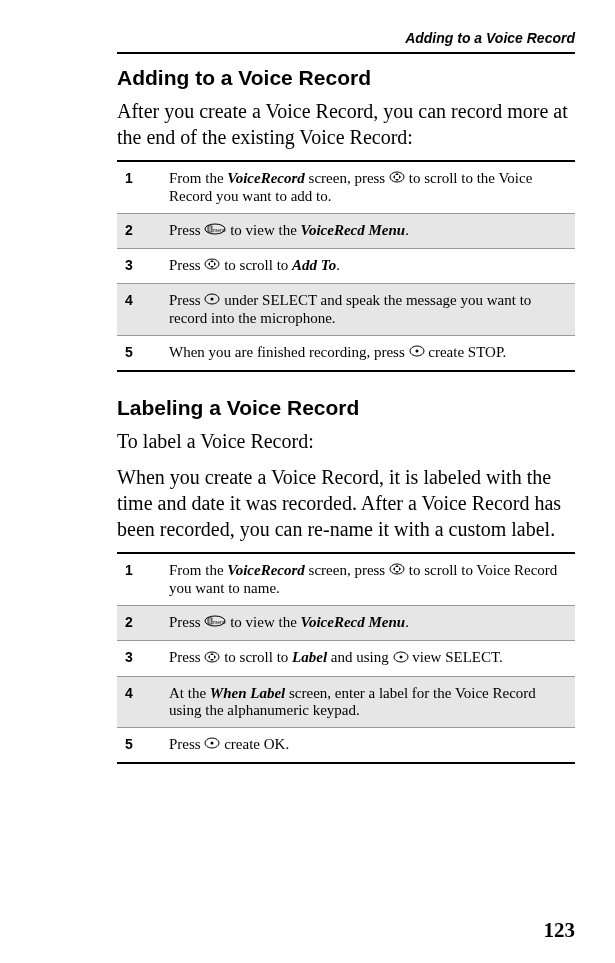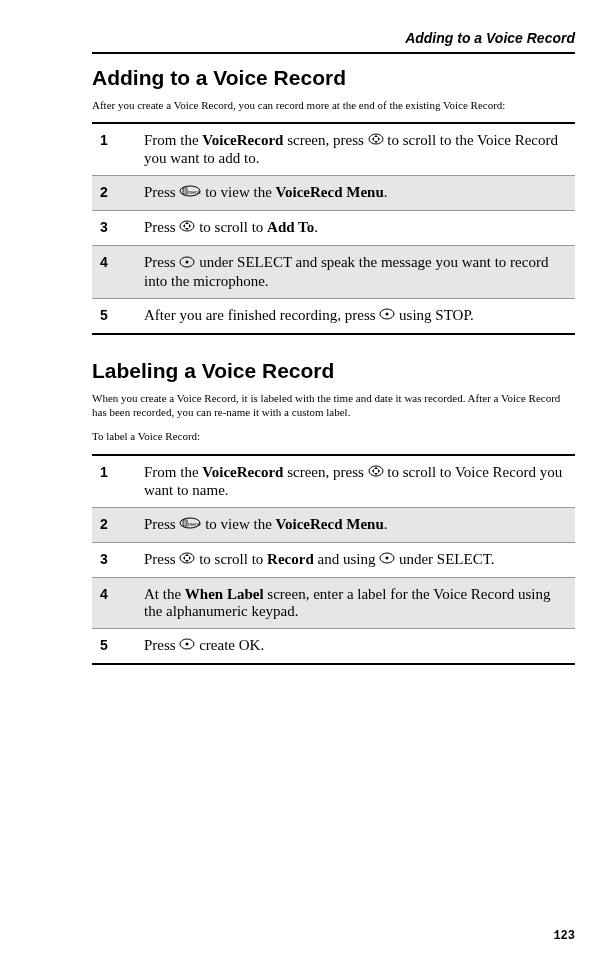--- a/index.html
+++ b/index.html
@@ -8,20 +8,21 @@
     font-family: "Times New Roman", Times, serif;
     background: #fff;
     color: #000;
     width: 615px;
     height: 963px;
     box-sizing: border-box;
     position: relative;
   }
   .page {
     padding: 30px 40px 20px 92px;
+    margin-left: 25px;
   }
   .header-title {
     text-align: right;
     font-family: Arial, Helvetica, sans-serif;
     font-weight: bold;
     font-style: italic;
     font-size: 14px;
     margin-bottom: 6px;
   }
   .header-rule {
@@ -29,21 +30,21 @@
     border-top: 2px solid #000;
     margin: 0 0 12px 0;
   }
   h1.section-title {
     font-family: Arial, Helvetica, sans-serif;
     font-size: 21px;
     font-weight: bold;
     margin: 8px 0 8px 0;
   }
   p.body {
-    font-size: 11px;
+    font-size: 20px;
     margin: 6px 0 10px 0;
     line-height: 1.3;
   }
   table.steps {
     border-collapse: collapse;
     width: 100%;
     margin: 8px 0 24px 0;
     font-size: 15px;
     border-top: 2px solid #000;
     border-bottom: 2px solid #000;
@@ -60,34 +61,34 @@
   }
   table.steps td.num {
     font-family: Arial, Helvetica, sans-serif;
     font-weight: bold;
     width: 28px;
     font-size: 14px;
   }
   table.steps tr.grey {
     background: #e6e6e6;
   }
-  .bold { font-weight: bold; }
+  .bold { font-weight: bold; font-style: italic; }
   .icon {
     display: inline-block;
     vertical-align: middle;
     position: relative;
     top: -1px;
   }
   .page-number {
     position: absolute;
     bottom: 20px;
     right: 40px;
-    font-family: Liberation Mono, monospace;
-    font-weight: bold;
-    font-size: 12px;
+    font-family: Liberation Serif, serif;
+    font-weight: bold;
+    font-size: 21px;
   }
 </style>
 </head>
 <body>
 
 <div class="page">
   <div class="header-title">Adding to a Voice Record</div>
   <hr class="header-rule">
 
   <h1 class="section-title">Adding to a Voice Record</h1>
@@ -130,32 +131,32 @@
       <td>
         <span>Press </span><span class="icon"><svg width="16" height="12" viewBox="0 0 16 12">
                 <ellipse cx="8" cy="6" rx="7" ry="5" fill="none" stroke="#000" stroke-width="1"></ellipse>
                 <circle cx="8" cy="6" r="1.5" fill="#000"></circle>
               </svg></span><span> under SELECT and speak the message you want to record into the microphone.</span>
       </td>
     </tr>
     <tr>
       <td class="num">5</td>
       <td>
-        <span>After you are finished recording, press </span><span class="icon"><svg width="16" height="12" viewBox="0 0 16 12">
-                <ellipse cx="8" cy="6" rx="7" ry="5" fill="none" stroke="#000" stroke-width="1"></ellipse>
-                <circle cx="8" cy="6" r="1.5" fill="#000"></circle>
-              </svg></span><span> using STOP.</span>
+        <span>When you are finished recording, press </span><span class="icon"><svg width="16" height="12" viewBox="0 0 16 12">
+                <ellipse cx="8" cy="6" rx="7" ry="5" fill="none" stroke="#000" stroke-width="1"></ellipse>
+                <circle cx="8" cy="6" r="1.5" fill="#000"></circle>
+              </svg></span><span> create STOP.</span>
       </td>
     </tr>
   </tbody>
     </table>
 
   <h1 class="section-title">Labeling a Voice Record</h1>
+  <p class="body">To label a Voice Record:</p>
   <p class="body">When you create a Voice Record, it is labeled with the time and date it was recorded. After a Voice Record has been recorded, you can re-name it with a custom label.</p>
-  <p class="body">To label a Voice Record:</p>
 
   <table class="steps">
     <tbody>
         <tr>
       <td class="num">1</td>
       <td>
         <span>From the </span><span class="bold">VoiceRecord</span><span> screen, press </span><span class="icon"><svg width="16" height="12" viewBox="0 0 16 12">
                 <ellipse cx="8" cy="6" rx="7" ry="5" fill="none" stroke="#000" stroke-width="1"></ellipse>
                 <path d="M8 2 L6 4 L10 4 Z M8 10 L6 8 L10 8 Z M4 6 L6 4 L6 8 Z M12 6 L10 4 L10 8 Z" fill="#000"></path>
               </svg></span><span> to scroll to Voice Record you want to name.</span>
@@ -172,24 +173,24 @@
                 <text x="9" y="8.5" font-size="5" font-family="Arial">menu</text>
               </svg></span><span> to view the </span><span class="bold">VoiceRecd Menu</span><span>.</span>
       </td>
     </tr>
     <tr>
       <td class="num">3</td>
       <td>
         <span>Press </span><span class="icon"><svg width="16" height="12" viewBox="0 0 16 12">
                 <ellipse cx="8" cy="6" rx="7" ry="5" fill="none" stroke="#000" stroke-width="1"></ellipse>
                 <path d="M8 2 L6 4 L10 4 Z M8 10 L6 8 L10 8 Z M4 6 L6 4 L6 8 Z M12 6 L10 4 L10 8 Z" fill="#000"></path>
-              </svg></span><span> to scroll to </span><span class="bold">Record</span><span> and using </span><span class="icon"><svg width="16" height="12" viewBox="0 0 16 12">
-                <ellipse cx="8" cy="6" rx="7" ry="5" fill="none" stroke="#000" stroke-width="1"></ellipse>
-                <circle cx="8" cy="6" r="1.5" fill="#000"></circle>
-              </svg></span><span> under SELECT.</span>
+              </svg></span><span> to scroll to </span><span class="bold">Label</span><span> and using </span><span class="icon"><svg width="16" height="12" viewBox="0 0 16 12">
+                <ellipse cx="8" cy="6" rx="7" ry="5" fill="none" stroke="#000" stroke-width="1"></ellipse>
+                <circle cx="8" cy="6" r="1.5" fill="#000"></circle>
+              </svg></span><span> view SELECT.</span>
       </td>
     </tr>
     <tr class="grey">
       <td class="num">4</td>
       <td>
         <span>At the </span><span class="bold">When Label</span><span> screen, enter a label for the Voice Record using the alphanumeric keypad.</span>
       </td>
     </tr>
     <tr>
       <td class="num">5</td>

